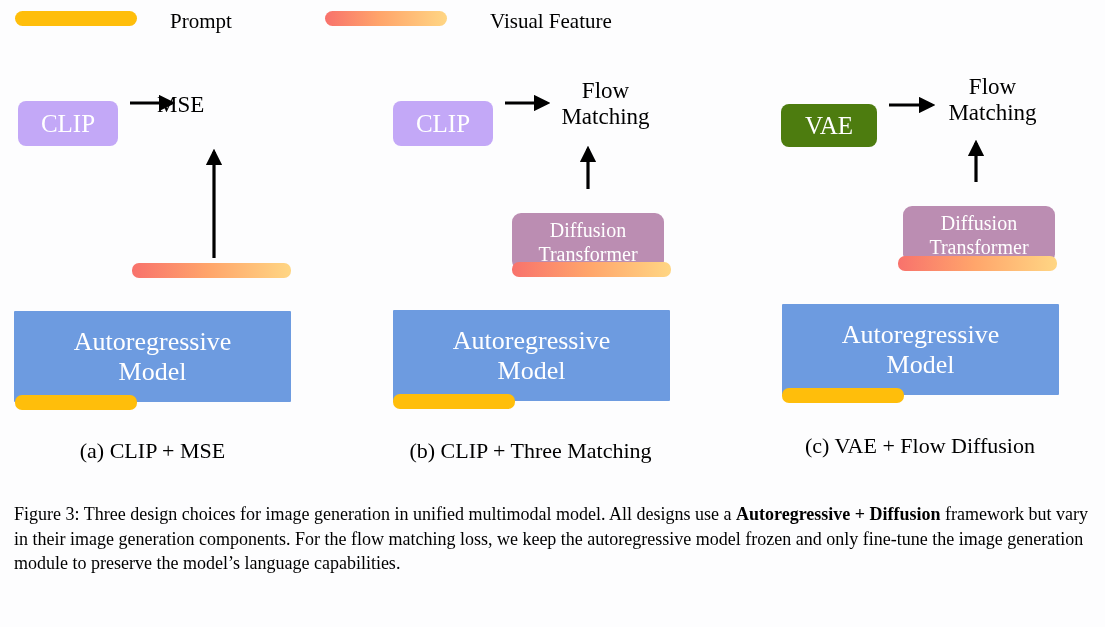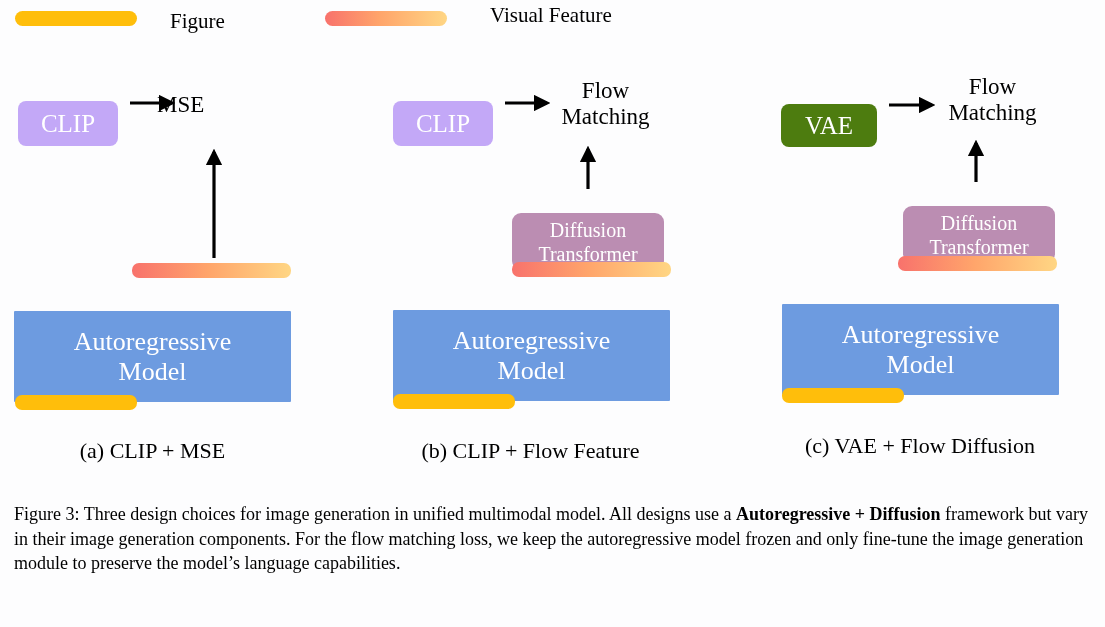--- a/index.html
+++ b/index.html
@@ -99,24 +99,24 @@
     text-align: left;
   }
   #caption b { font-weight: bold; }
 </style>
 </head>
 <body>
 
 <div id="page" style="background: rgb(253, 253, 254);">
 
   <div class="legend-bar" style="left:15px; top:11px; width:122px; height:15px; background:#FFBE0B;"></div>
-  <div class="legend-label" style="left:170px; top:11px;">Figure</div>
+  <div class="legend-label" style="left:170px; top:11px;">Prompt</div>
 
   <div class="legend-bar" style="left:325px; top:11px; width:122px; height:15px; background:linear-gradient(90deg,#F8726C 0%,#FFA56B 45%,#FFD684 100%);"></div>
-  <div class="legend-label" style="left:490px; top:5px;">Visual Feature</div>
+  <div class="legend-label" style="left:490px; top:11px;">Visual Feature</div>
 
   <div class="box enc" style="left:18px; top:81px; width:100px; height:45px; background:#C3A8F7;">CLIP</div>
 
   <div class="loss-label" style="left:157px; top:92px; width:100px; text-align:left;">MSE</div>
 
   <div class="bar" style="left:132px; top:263px; width:159px; height:15px; background:linear-gradient(90deg,#F8726C 0%,#FFA56B 48%,#FFD684 100%);"></div>
 
   <div class="box ar" style="left:14px; top:291px; width:277px; height:91px; background:#6D9BE0; white-space:pre-line;">Autoregressive
 Model</div>
 
@@ -132,21 +132,21 @@
   <div class="box dit" style="left:512px; top:193px; width:152px; height:57px; background:#BB8DB2; white-space:pre-line;">Diffusion
 Transformer</div>
 
   <div class="bar" style="left:512px; top:262px; width:159px; height:15px; background:linear-gradient(90deg,#F8726C 0%,#FFA56B 48%,#FFD684 100%);"></div>
 
   <div class="box ar" style="left:393px; top:290px; width:277px; height:91px; background:#6D9BE0; white-space:pre-line;">Autoregressive
 Model</div>
 
   <div class="bar" style="left:393px; top:394px; width:122px; height:15px; background:#FFBE0B;"></div>
 
-  <div class="subcaption" style="left:378px; top:440px; width:305px;">(b) CLIP +  Flow Feature</div>
+  <div class="subcaption" style="left:378px; top:440px; width:305px;">(b) CLIP +  Three Matching</div>
 
   <div class="box enc" style="left:781px; top:84px; width:96px; height:43px; background:#4d7c0f;">VAE</div>
 
   <div class="loss-label" style="left:915px; top:74px; width:155px; text-align:center;">Flow
 Matching</div>
 
   <div class="box dit" style="left:903px; top:186px; width:152px; height:57px; background:#BB8DB2; white-space:pre-line;">Diffusion
 Transformer</div>
 
   <div class="bar" style="left:898px; top:256px; width:159px; height:15px; background:linear-gradient(90deg,#F8726C 0%,#FFA56B 48%,#FFD684 100%);"></div>

